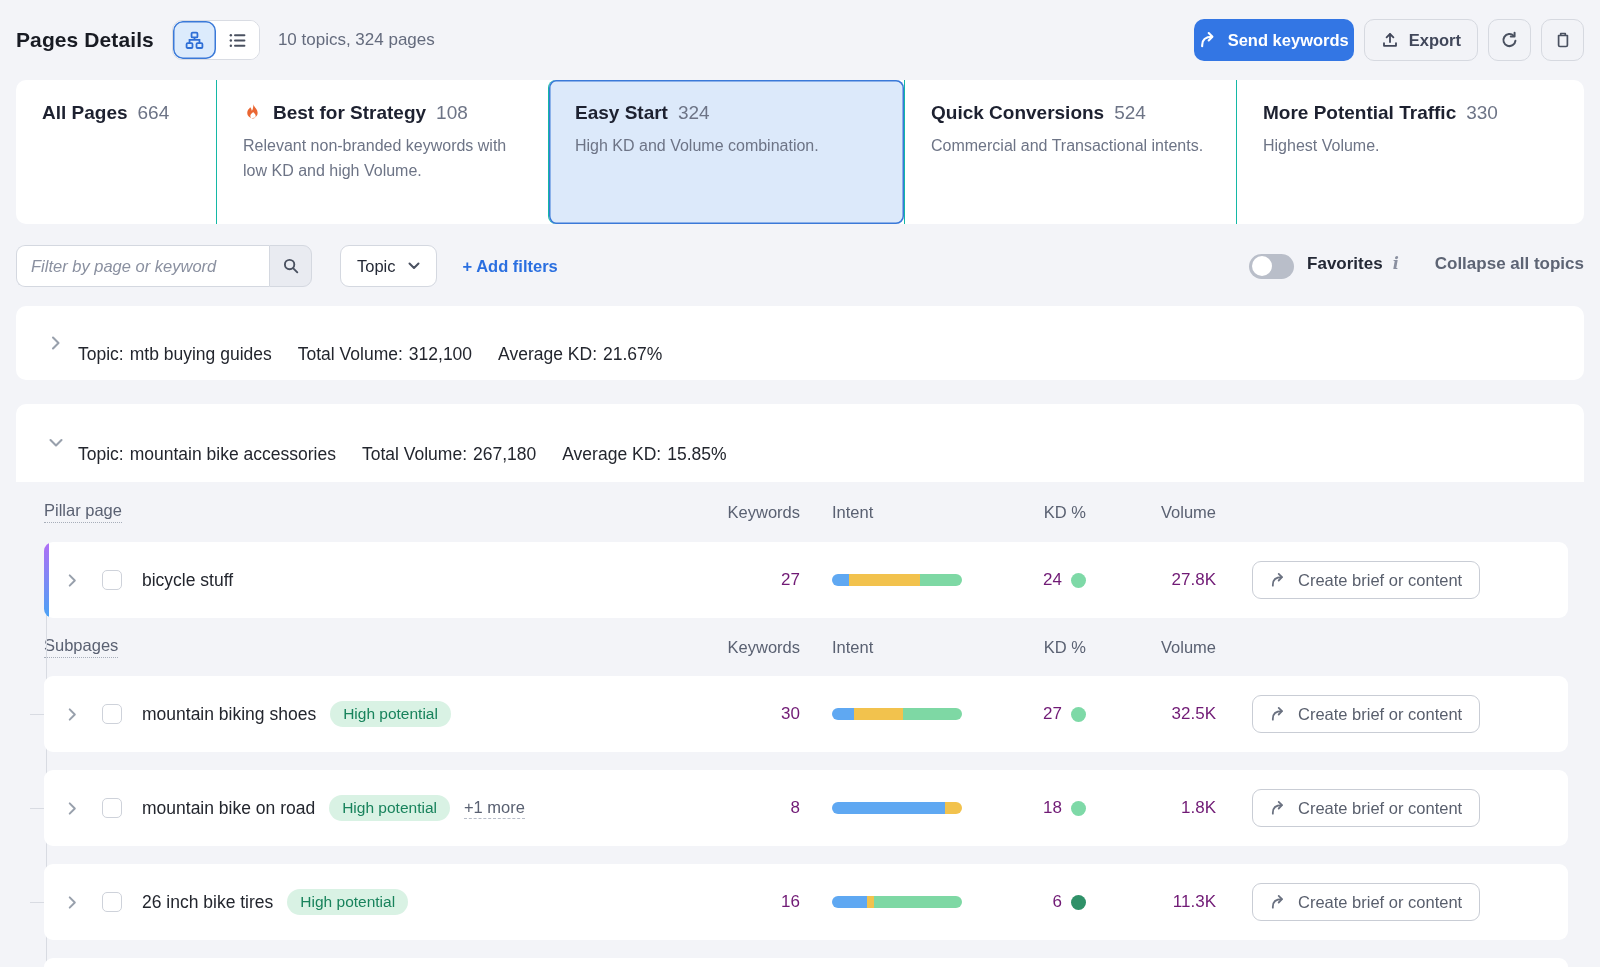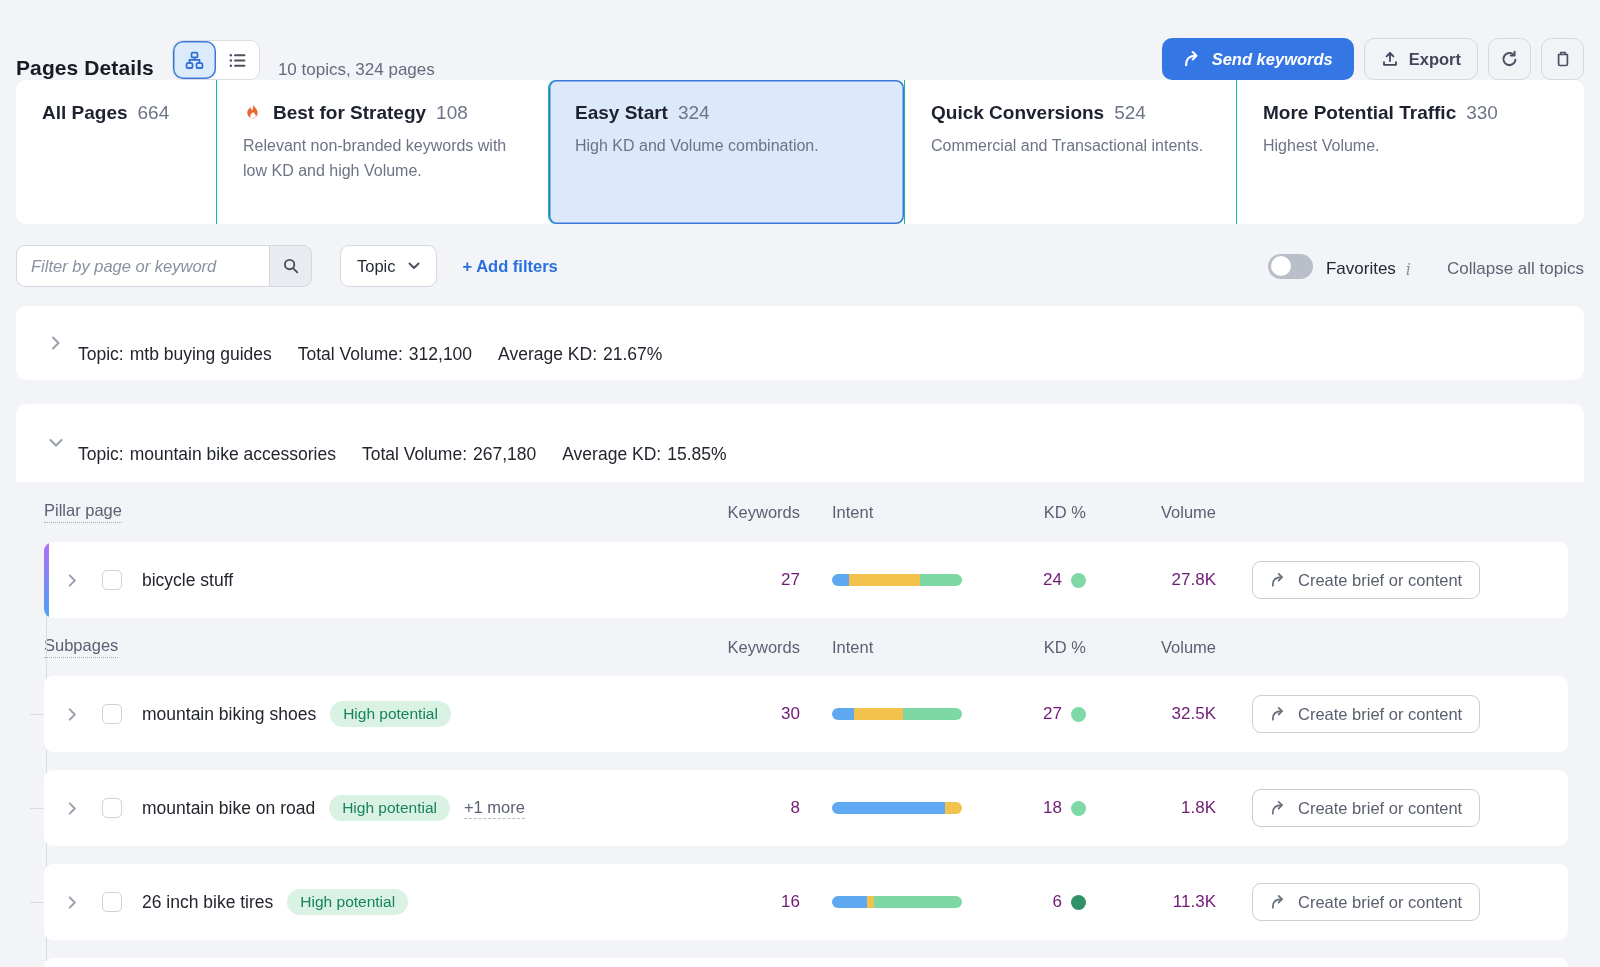--- a/index.html
+++ b/index.html
@@ -4,29 +4,29 @@
 <style>
   * { box-sizing: border-box; margin: 0; padding: 0; }
   html,body { width:1600px; height:967px; overflow:hidden; }
   body {
     font-family: "Liberation Sans", "DejaVu Sans", sans-serif;
     background:#f3f4f8; color:#23262e;
   }
   .page { width:1600px; height:967px; padding:0 16px; overflow:hidden; }
 
   
-  .topbar { height:80px; display:flex; align-items:flex-end; }
+  .topbar { height:80px; display:flex; align-items:center; }
   .page-title { font-size:21px; font-weight:700; color:#181b23; letter-spacing:.1px; }
   .view-toggle { display:flex; margin-left:18px; border:1px solid #d9dce3; border-radius:10px; background:#fff; overflow:hidden; }
   .view-btn { width:43px; height:38px; display:flex; align-items:center; justify-content:center; cursor:pointer; color:#4a5160; background:#fff; }
   .view-btn.active { background:#dcebfc; box-shadow: inset 0 0 0 1.5px #3a79d8; border-radius:10px; color:#2f6fd6; }
   .summary { margin-left:18px; font-size:17px; color:#646b7d; }
   .topbar-right { margin-left:auto; display:flex; align-items:center; gap:10px; }
   .btn { display:flex; align-items:center; gap:10px; height:42px; border-radius:10px; font-size:16.5px; cursor:pointer; border:1px solid transparent; }
-  .btn-primary { background:#3376e4; color:#fff; font-weight:700; padding:0 20px;font-style:italic; }
+  .btn-primary { background:#3376e4; color:#fff; font-weight:700; padding:0 4px; }
   .btn-secondary { background:#f2f3f7; color:#40ananmed; color:#41475a; border:1px solid #d6d9e0; padding:0 16px; font-weight:600; }
   .btn-icon { width:43px; height:42px; justify-content:center; background:#f2f3f7; border:1px solid #d6d9e0; color:#4a5160; padding:0; }
 
   
   .tabs { height:144px; background:#fff; border-radius:10px; display:flex; overflow:hidden; }
   .tab { padding:22px 26px; cursor:pointer; position:relative; }
   .tab + .tab { border-left:1px solid #14b8a6; }
   .tab-0 { width:200px; }
   .tab-1 { width:332px; }
   .tab-2 { width:356px; }
@@ -40,21 +40,21 @@
   .flame { width:20px; height:20px; flex:none; }
 
   
   .filter-row { margin-top:20px; height:44px; display:flex; align-items:center; }
   .search-group { display:flex; height:42px; }
   .search-input { width:253px; height:42px; border:1px solid #d4d8e0; border-right:none; border-radius:9px 0 0 9px; background:#fff; padding:0 14px; font-size:16.5px; font-family:inherit; color:#23262e; outline:none;font-style:italic; }
   .search-input::placeholder { color:#8a90a0; }
   .search-btn { width:43px; height:42px; border:1px solid #d4d8e0; border-radius:0 9px 9px 0; background:#e9ebf1; display:flex; align-items:center; justify-content:center; color:#4a5160; cursor:pointer; }
   .topic-select { margin-left:28px; height:42px; padding:0 16px; display:flex; align-items:center; gap:12px; background:#fff; border:1px solid #d4d8e0; border-radius:9px; font-size:16.5px; color:#242936; cursor:pointer; }
   .add-filters { margin-left:26px; font-size:16.5px; font-weight:600; color:#2a6fe0; cursor:pointer; }
-  .filters-right { margin-left:auto; display:flex; align-items:flex-end; }
+  .filters-right { margin-left:auto; display:flex; align-items:flex-start;font-weight:bold; }
   .toggle { width:45px; height:25px; border-radius:13px; background:#b9bec9; position:relative; cursor:pointer; flex:none; }
   .toggle-knob { position:absolute; top:2.5px; left:3px; width:20px; height:20px; border-radius:50%; background:#fff; }
   .fav-label { margin-left:13px; font-size:17px; color:#242936; }
   .info-i { margin-left:10px; font-family:"DejaVu Serif", serif; font-style:italic; font-size:16px; color:#8a90a0; cursor:pointer; }
   .collapse-all { margin-left:36px; font-size:17px; color:#5d6474; cursor:pointer; }
 
   
   .topic-card { background:#fff; border-radius:10px; }
   .topic-card.collapsed { margin-top:18px; height:74px; }
   .topic-card.expanded { margin-top:24px; overflow:hidden; }

